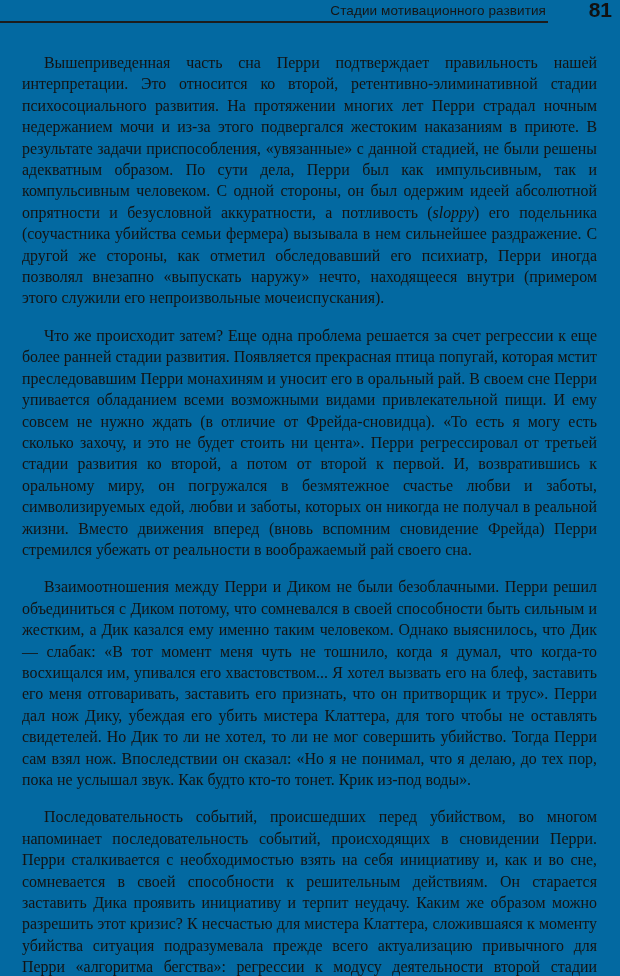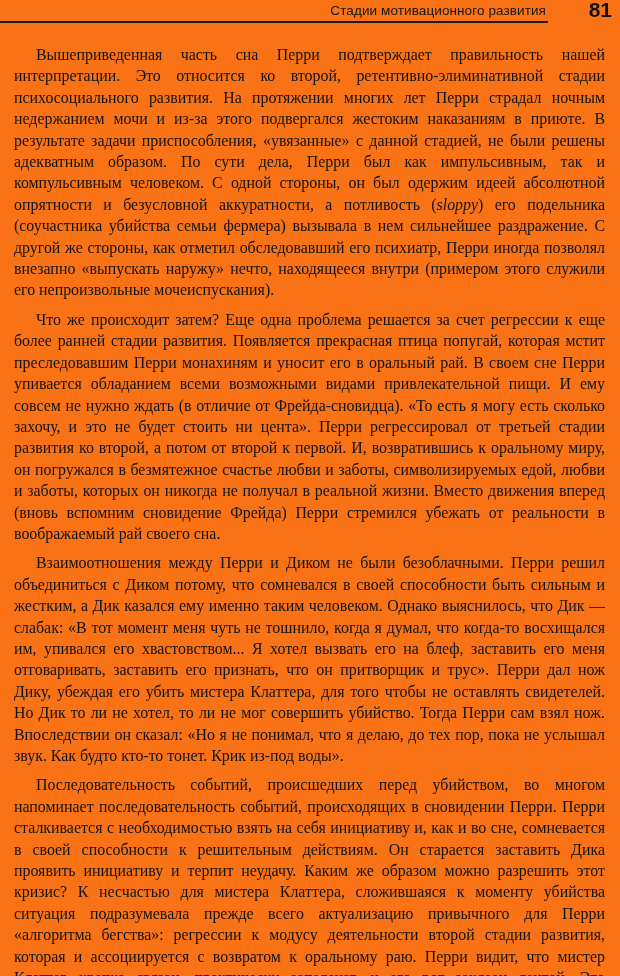--- a/index.html
+++ b/index.html
@@ -1,20 +1,20 @@
 <!DOCTYPE html>
 <html lang="ru"><head>
 <meta charset="utf-8">
 <style>
   html, body { margin: 0; padding: 0; background: #e8e8e8; }
   .page {
     position: relative;
     width: 620px;
     height: 976px;
-    background: #f97316;
+    background: #0369a1;
     overflow: hidden;
     color: #141414;
   }
   
   .header { position: absolute; top: 0; left: 0; right: 0; height: 32px; }
   .running-title {
     position: absolute;
     right: 74px;
     top: 3px;
     font-family: "Liberation Sans", sans-serif;
@@ -47,21 +47,21 @@
     left: 6px;
     right: 7px;
     bottom: 0;
     overflow: hidden;
     font-family: "Liberation Serif", serif;
     font-size: 15.9px;
     line-height: 21.4px;
     text-align: justify;
     color: #131313;
   }
-  .para { margin: 8px; text-indent: 22px; }
+  .para { margin: 16px; text-indent: 22px; }
   .latin-italic { font-style: italic; }
 </style>
 </head>
 <body>
 
 <div class="page">
 
   <div class="header">
     <span class="running-title">Стадии мотивационного развития</span>
     <span class="page-number">81</span>

